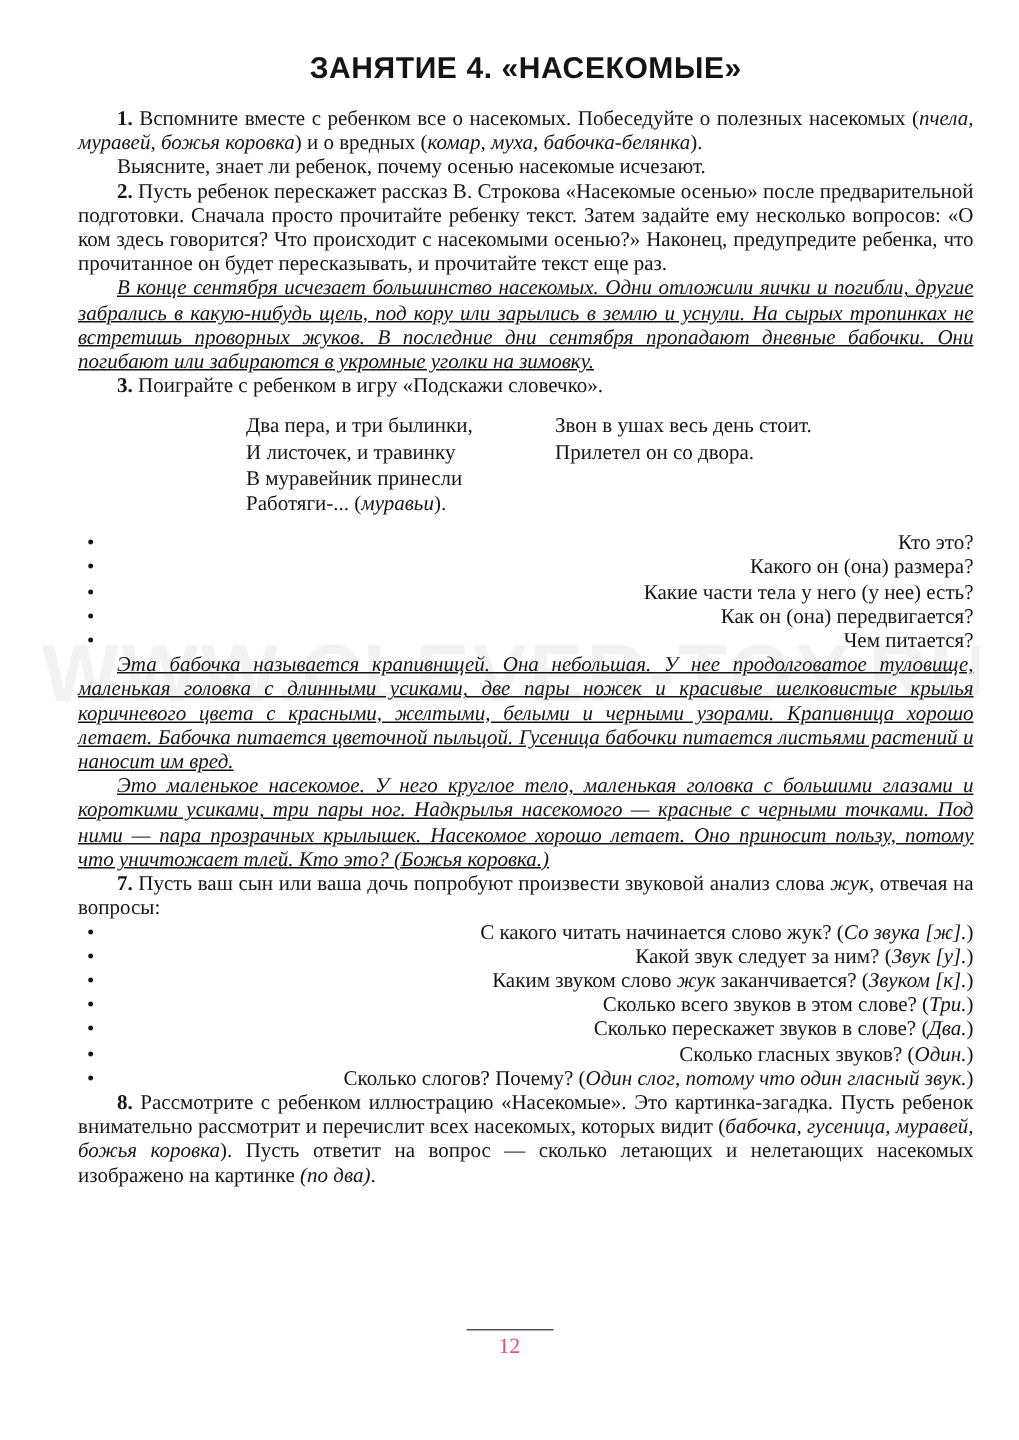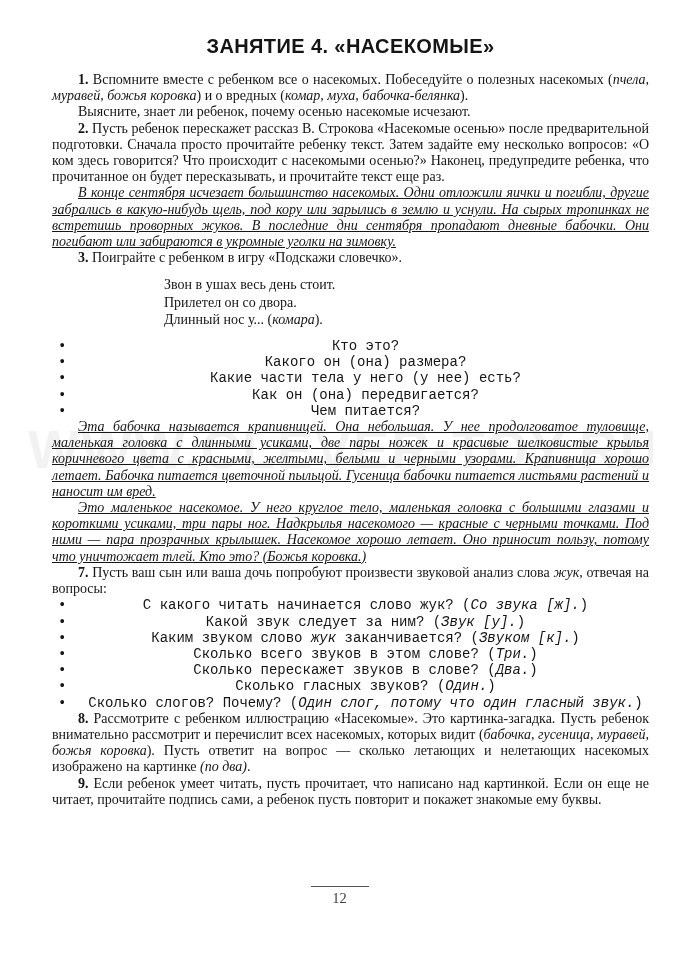--- a/index.html
+++ b/index.html
@@ -26,35 +26,35 @@
   .poem{
     display:flex;
     margin:10px 0 10px 112px;
     line-height:17.2px;
   }
   .poem-col{width:206px;}
   .poem-col:last-child{width:auto;}
   ul.bullets{margin:0;padding:0;list-style:none;}
   ul.bullets li{
     position:relative;padding-left:30px;
-    text-align:center;line-height:16.2px;font-family:Liberation Mono, monospace;
+    text-align:right;line-height:16.2px;
   }
   ul.bullets li::before{
     content:"\2022";
     position:absolute;left:6px;top:0;
   }
   .footer{
     position:absolute;left:0;top:886px;width:679px;
     text-align:center;
   }
   .footer-rule{
     width:58px;margin:0 auto 3px auto;
     border-top:1.5px solid #555;height:0;
   }
-  .page-number{font-size:14.5px;color:#404040;}
+  .page-number{font-size:14.5px;color:#ec4899;}
   .watermark{
     position:absolute;top:414px;left:28px;width:625px;
     font-family:"Liberation Sans", sans-serif;
     font-weight:700;font-size:54px;line-height:70px;
     letter-spacing:2px;
     color:rgba(125,125,125,0.10);
     white-space:nowrap;overflow:hidden;
     pointer-events:none;
     text-align:center;
   }
@@ -68,23 +68,28 @@
   <div class="title">ЗАНЯТИЕ 4. «НАСЕКОМЫЕ»</div>
 
   <p><span class="b">1.</span><span> Вспомните вместе с ребенком все о насекомых. Побеседуйте о полезных насекомых (</span><span class="i">пчела, муравей, божья коровка</span><span>) и о вредных (</span><span class="i">комар, муха, бабочка-белянка</span><span>).</span></p>
   <p><span>Выясните, знает ли ребенок, почему осенью насекомые исчезают.</span></p>
   <p><span class="b">2.</span><span> Пусть ребенок перескажет рассказ В. Строкова «Насекомые осенью» после предварительной подготовки. Сначала просто прочитайте ребенку текст. Затем задайте ему несколько вопросов: «О ком здесь говорится? Что происходит с насекомыми осенью?» Наконец, предупредите ребенка, что прочитанное он будет пересказывать, и прочитайте текст еще раз.</span></p>
   <p class="story"><span class="i">В конце сентября исчезает большинство насекомых. Одни отложили яички и погибли, другие забрались в какую-нибудь щель, под кору или зарылись в землю и уснули. На сырых тропинках не встретишь проворных жуков. В последние дни сентября пропадают дневные бабочки. Они погибают или забираются в укромные уголки на зимовку.</span></p>
   <p><span class="b">3.</span><span> Поиграйте с ребенком в игру «Подскажи словечко».</span></p>
 
   <div class="poem">
     <div class="poem-col">
+      <div><span>Два пера, и три былинки,</span></div>
+      <div><span>И листочек, и травинку</span></div>
+      <div><span>В муравейник принесли</span></div>
+      <div><span>Работяги-... (</span><span class="i">муравьи</span><span>).</span></div>
+    </div>
+    <div class="poem-col">
       <div><span>Звон в ушах весь день стоит.</span></div>
       <div><span>Прилетел он со двора.</span></div>
-      <div><span>Длинный нос у... (</span><span class="i">комара</span><span>).</span></div>
     </div>
   </div>
 
 
   <ul class="bullets">
     <li><span>Кто это?</span></li>
     <li><span>Какого он (она) размера?</span></li>
     <li><span>Какие части тела у него (у нее) есть?</span></li>
     <li><span>Как он (она) передвигается?</span></li>
     <li><span>Чем питается?</span></li>
@@ -98,19 +103,18 @@
     <li><span>С какого читать начинается слово жук? (</span><span class="i">Со звука [ж].</span><span>)</span></li>
     <li><span>Какой звук следует за ним? (</span><span class="i">Звук [у].</span><span>)</span></li>
     <li><span>Каким звуком слово </span><span class="i">жук</span><span> заканчивается? (</span><span class="i">Звуком [к].</span><span>)</span></li>
     <li><span>Сколько всего звуков в этом слове? (</span><span class="i">Три.</span><span>)</span></li>
     <li><span>Сколько перескажет звуков в слове? (</span><span class="i">Два.</span><span>)</span></li>
     <li><span>Сколько гласных звуков? (</span><span class="i">Один.</span><span>)</span></li>
     <li><span>Сколько слогов? Почему? (</span><span class="i">Один слог, потому что один гласный звук.</span><span>)</span></li>
   </ul>
 
   <p><span class="b">8.</span><span> Рассмотрите с ребенком иллюстрацию «Насекомые». Это картинка-загадка. Пусть ребенок внимательно рассмотрит и перечислит всех насекомых, которых видит (</span><span class="i">бабочка, гусеница, муравей, божья коровка</span><span>). Пусть ответит на вопрос — сколько летающих и нелетающих насекомых изображено на картинке </span><span class="i">(по два)</span><span>.</span></p>
-  <p><span class="b">9.</span><span> Если ребенок умеет читать, пусть прочитает, что написано над картинкой. Если он еще не читает, прочитайте подпись сами, а ребенок пусть повторит и покажет знакомые ему буквы.</span></p>
 </div>
 
 <div class="footer">
   <div class="footer-rule"></div>
   <div class="page-number">12</div>
 </div>
 
 </body></html>

